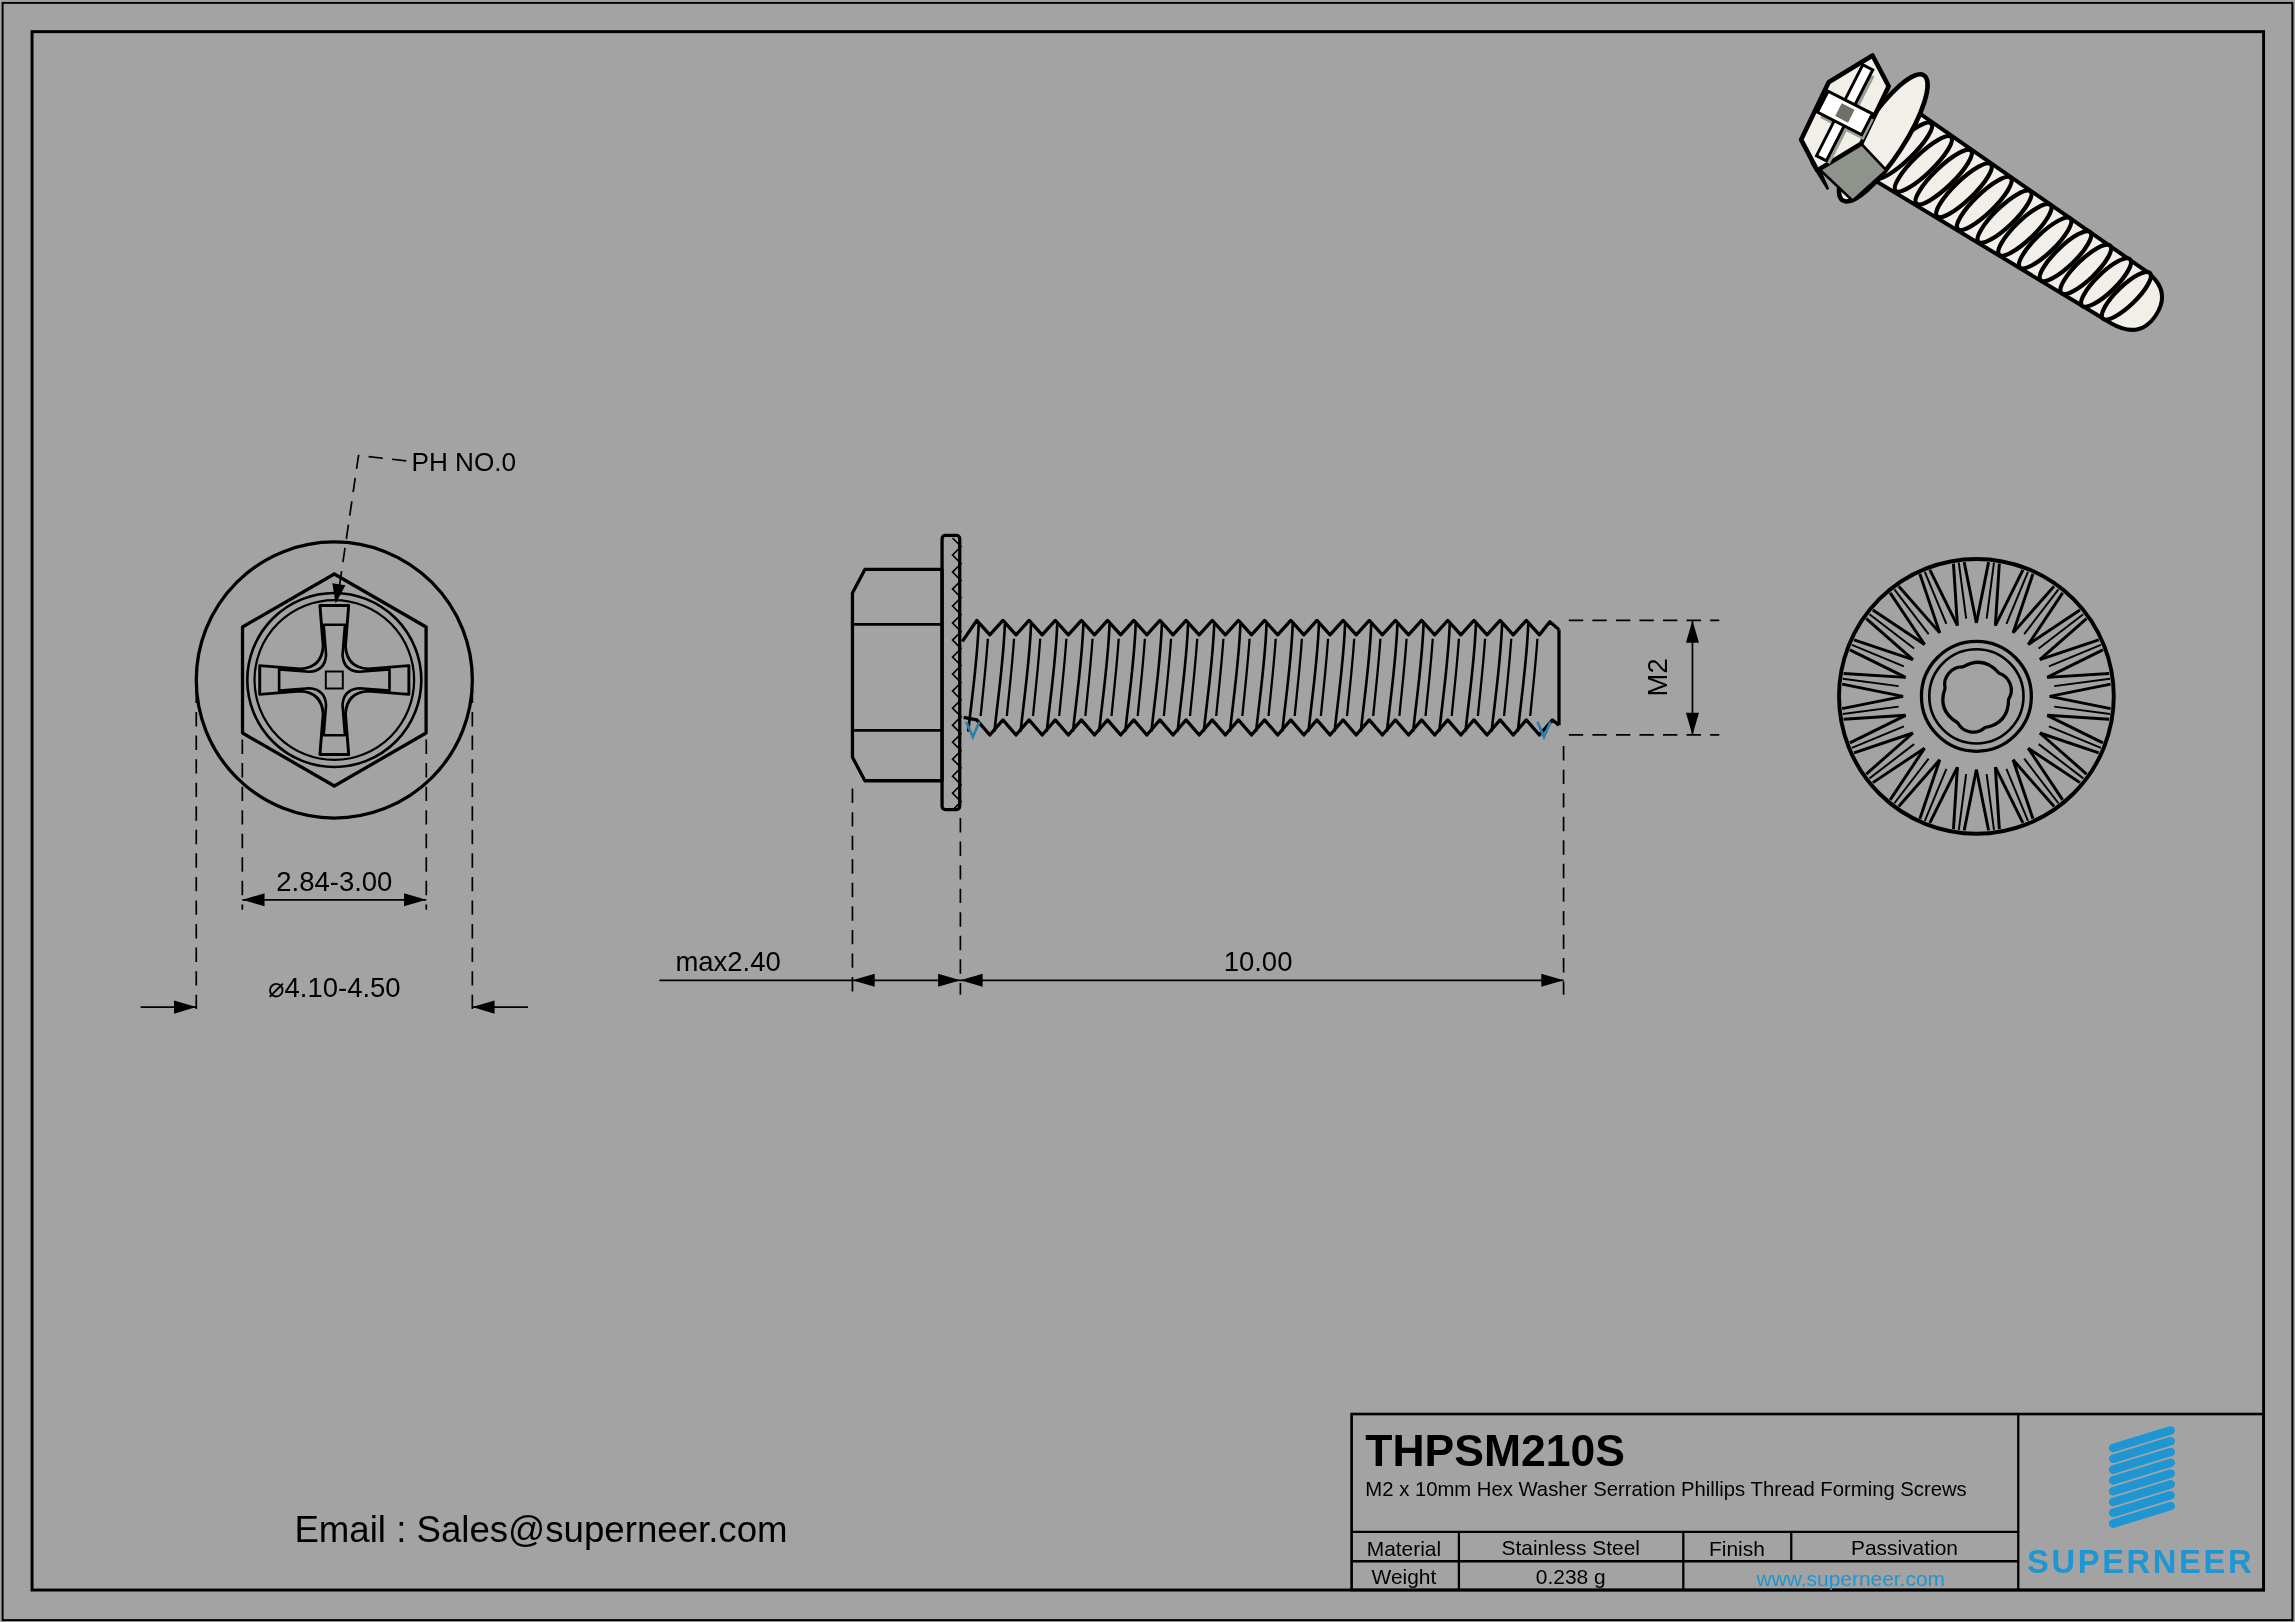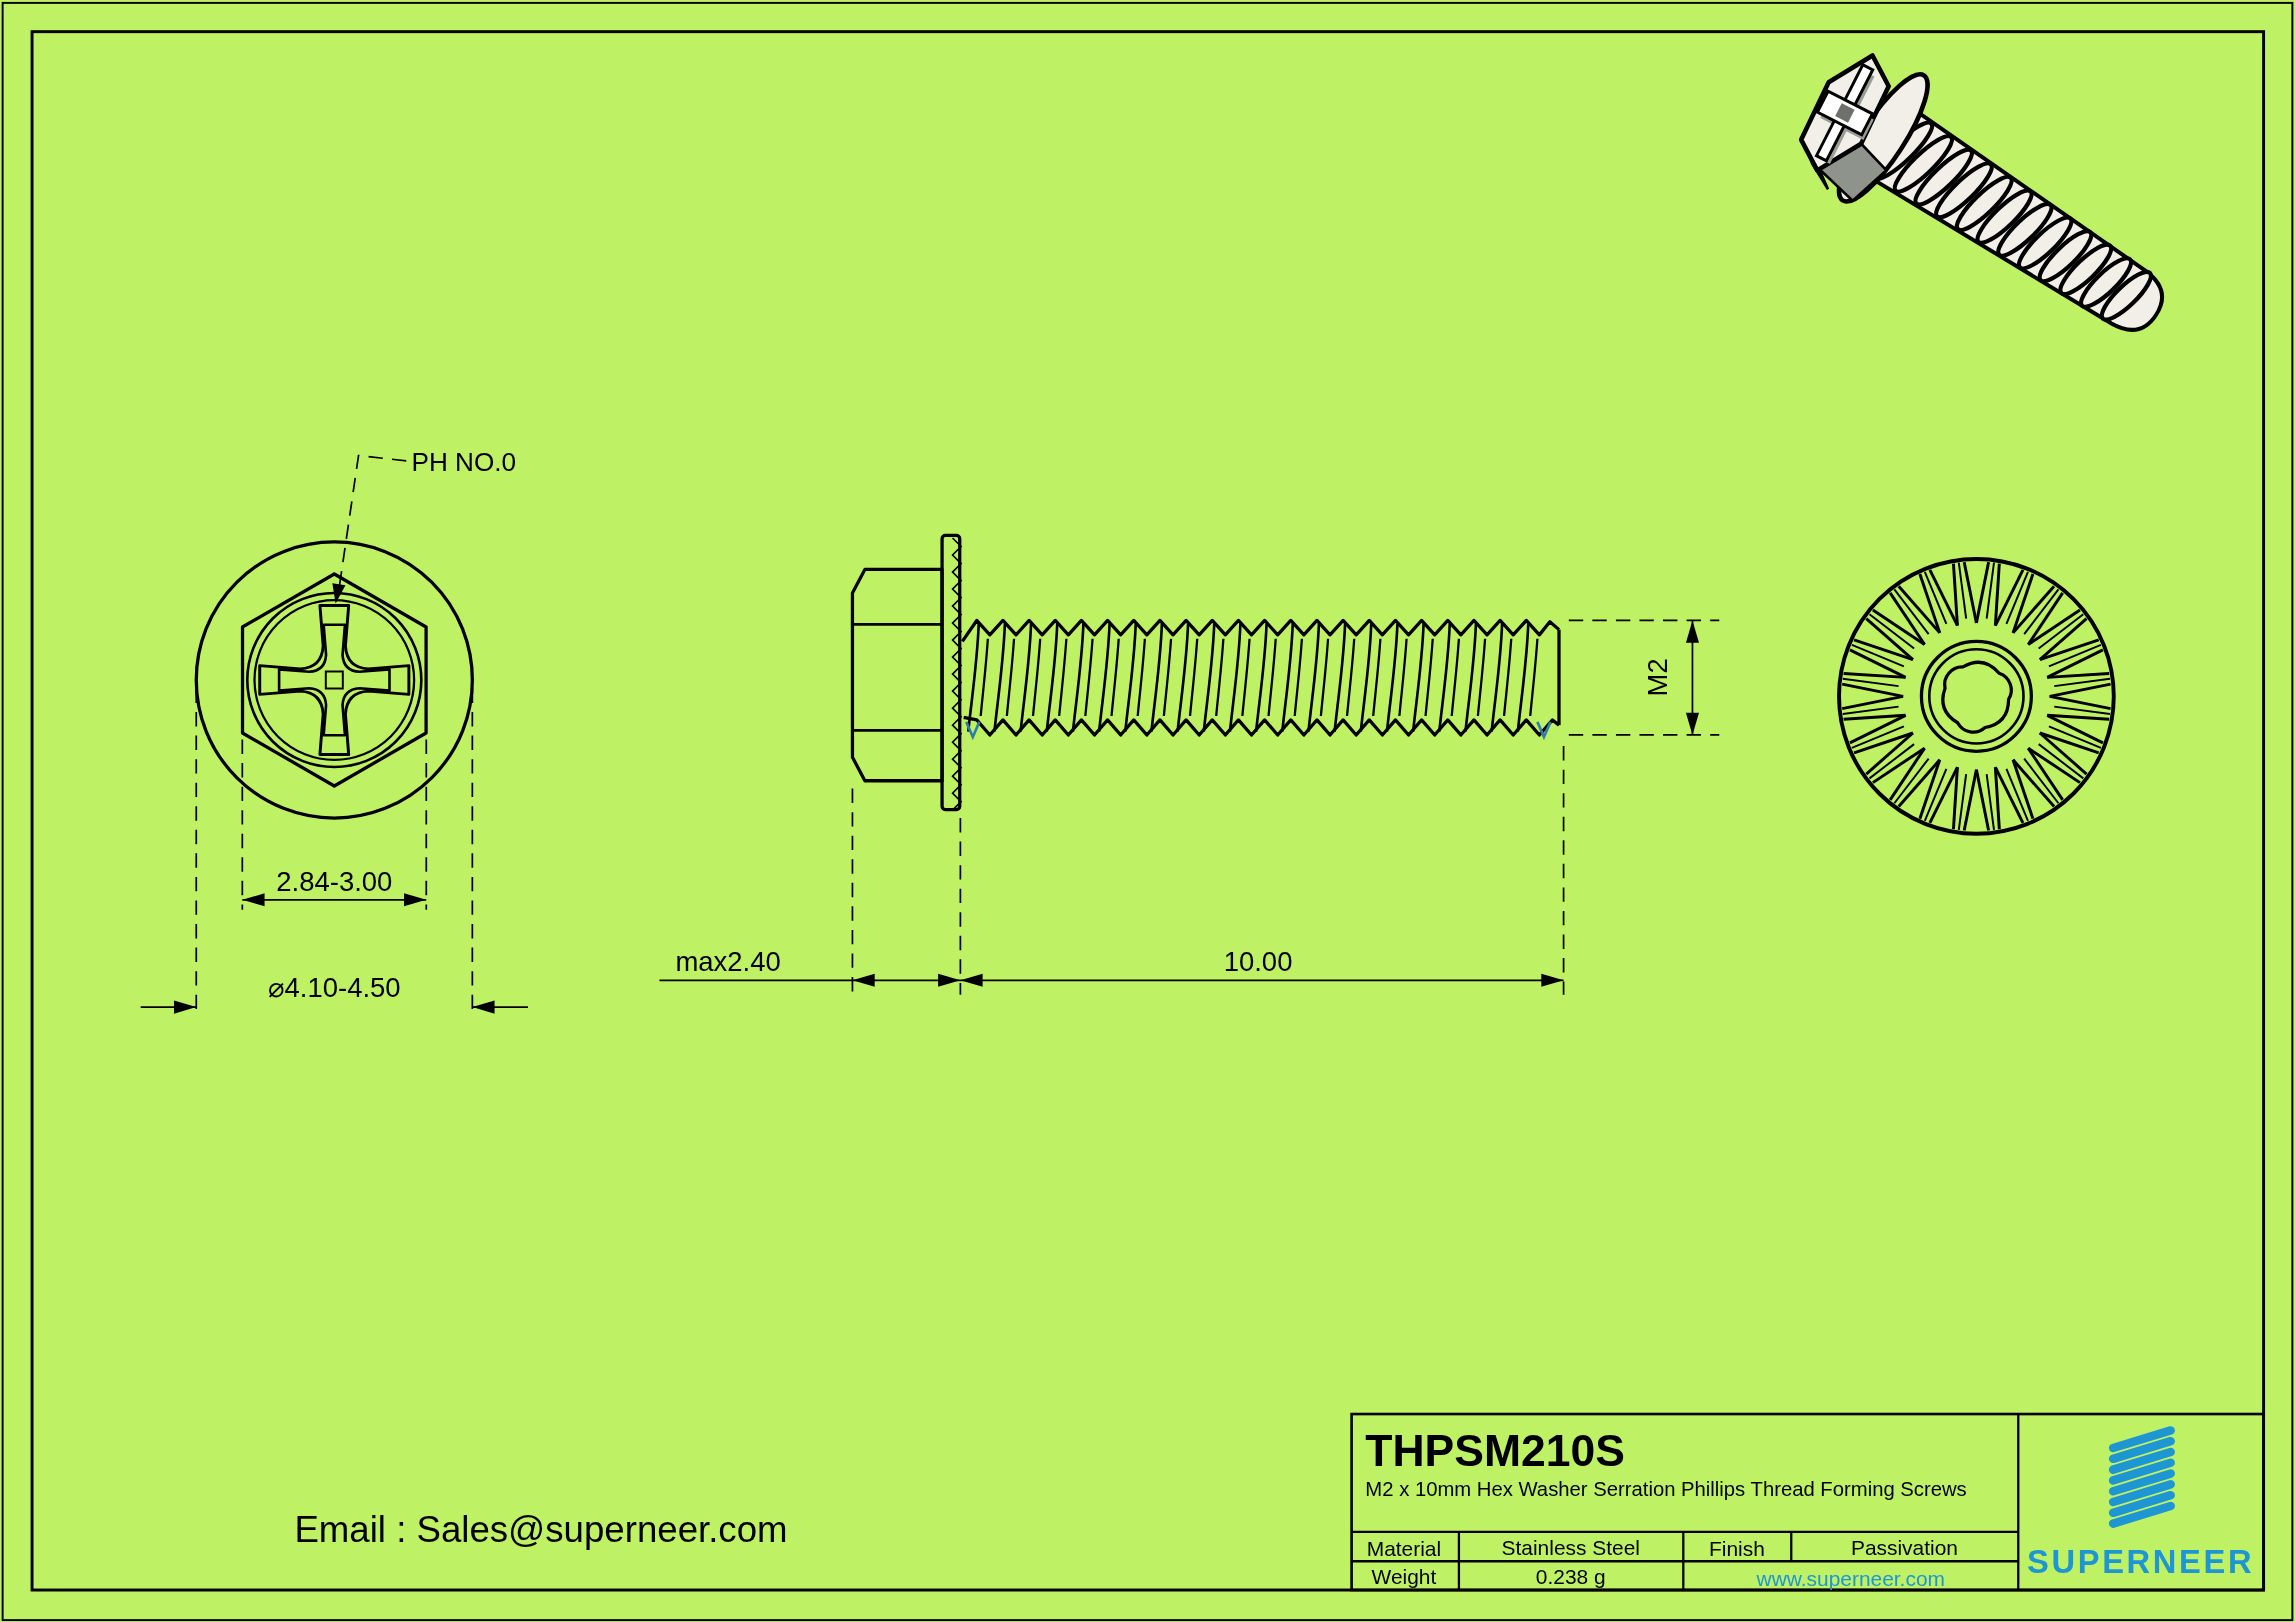--- a/index.html
+++ b/index.html
@@ -1,16 +1,16 @@
 <!DOCTYPE html>
 <html style="font-size:10.5px"><head>
 <meta charset="utf-8">
 <style>
   html,body{margin:0;padding:0;background:#ffffff}
-  .page{position:relative;width:2295px;height:1623px;background:#bef264;font-family:"Liberation Sans",sans-serif;overflow:hidden}
+  .page{position:relative;width:2295px;height:1623px;background:#a3a3a3;font-family:"Liberation Sans",sans-serif;overflow:hidden}
   svg{position:absolute;left:0;top:0}
   text{font-family:"Liberation Sans",sans-serif;fill:#000}
   .dim{font-size:42px}
   .ph{font-size:40px}
   .pn{font-size:68px;font-weight:bold}
   .desc{font-size:31px}
   .tb{font-size:32px}
   .brand{font-size:50px;font-weight:bold;letter-spacing:4px;fill:#1e96d4}
   .link{fill:#1e96d4}
   .email{font-size:56px}

